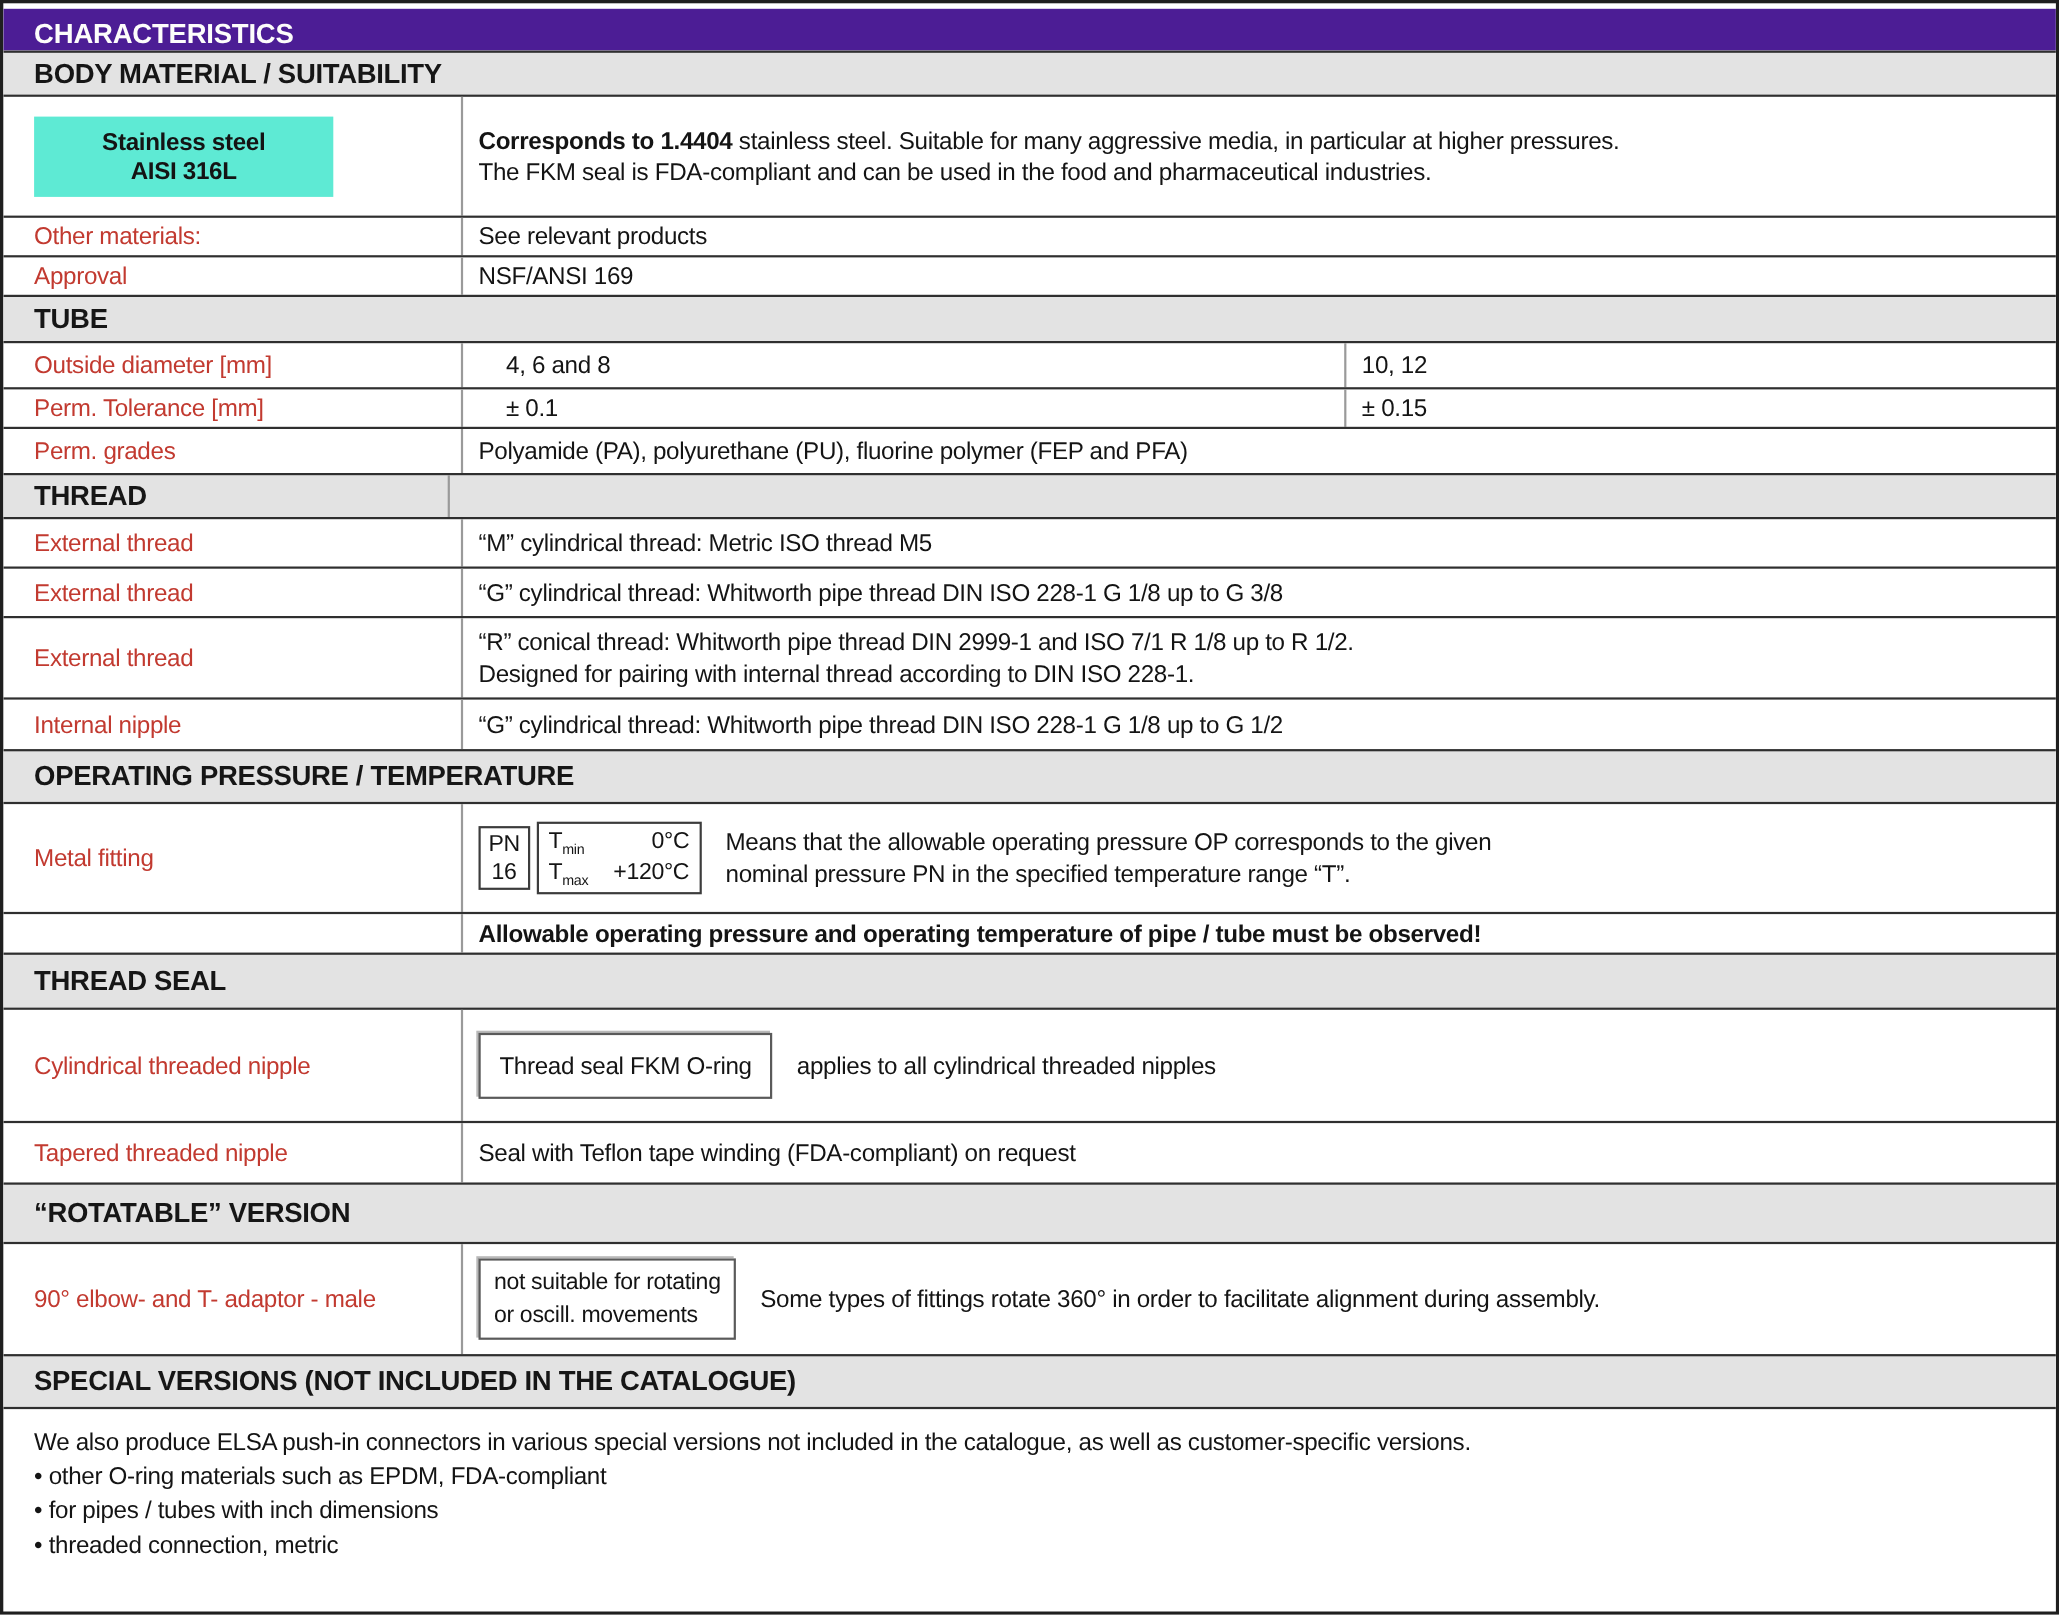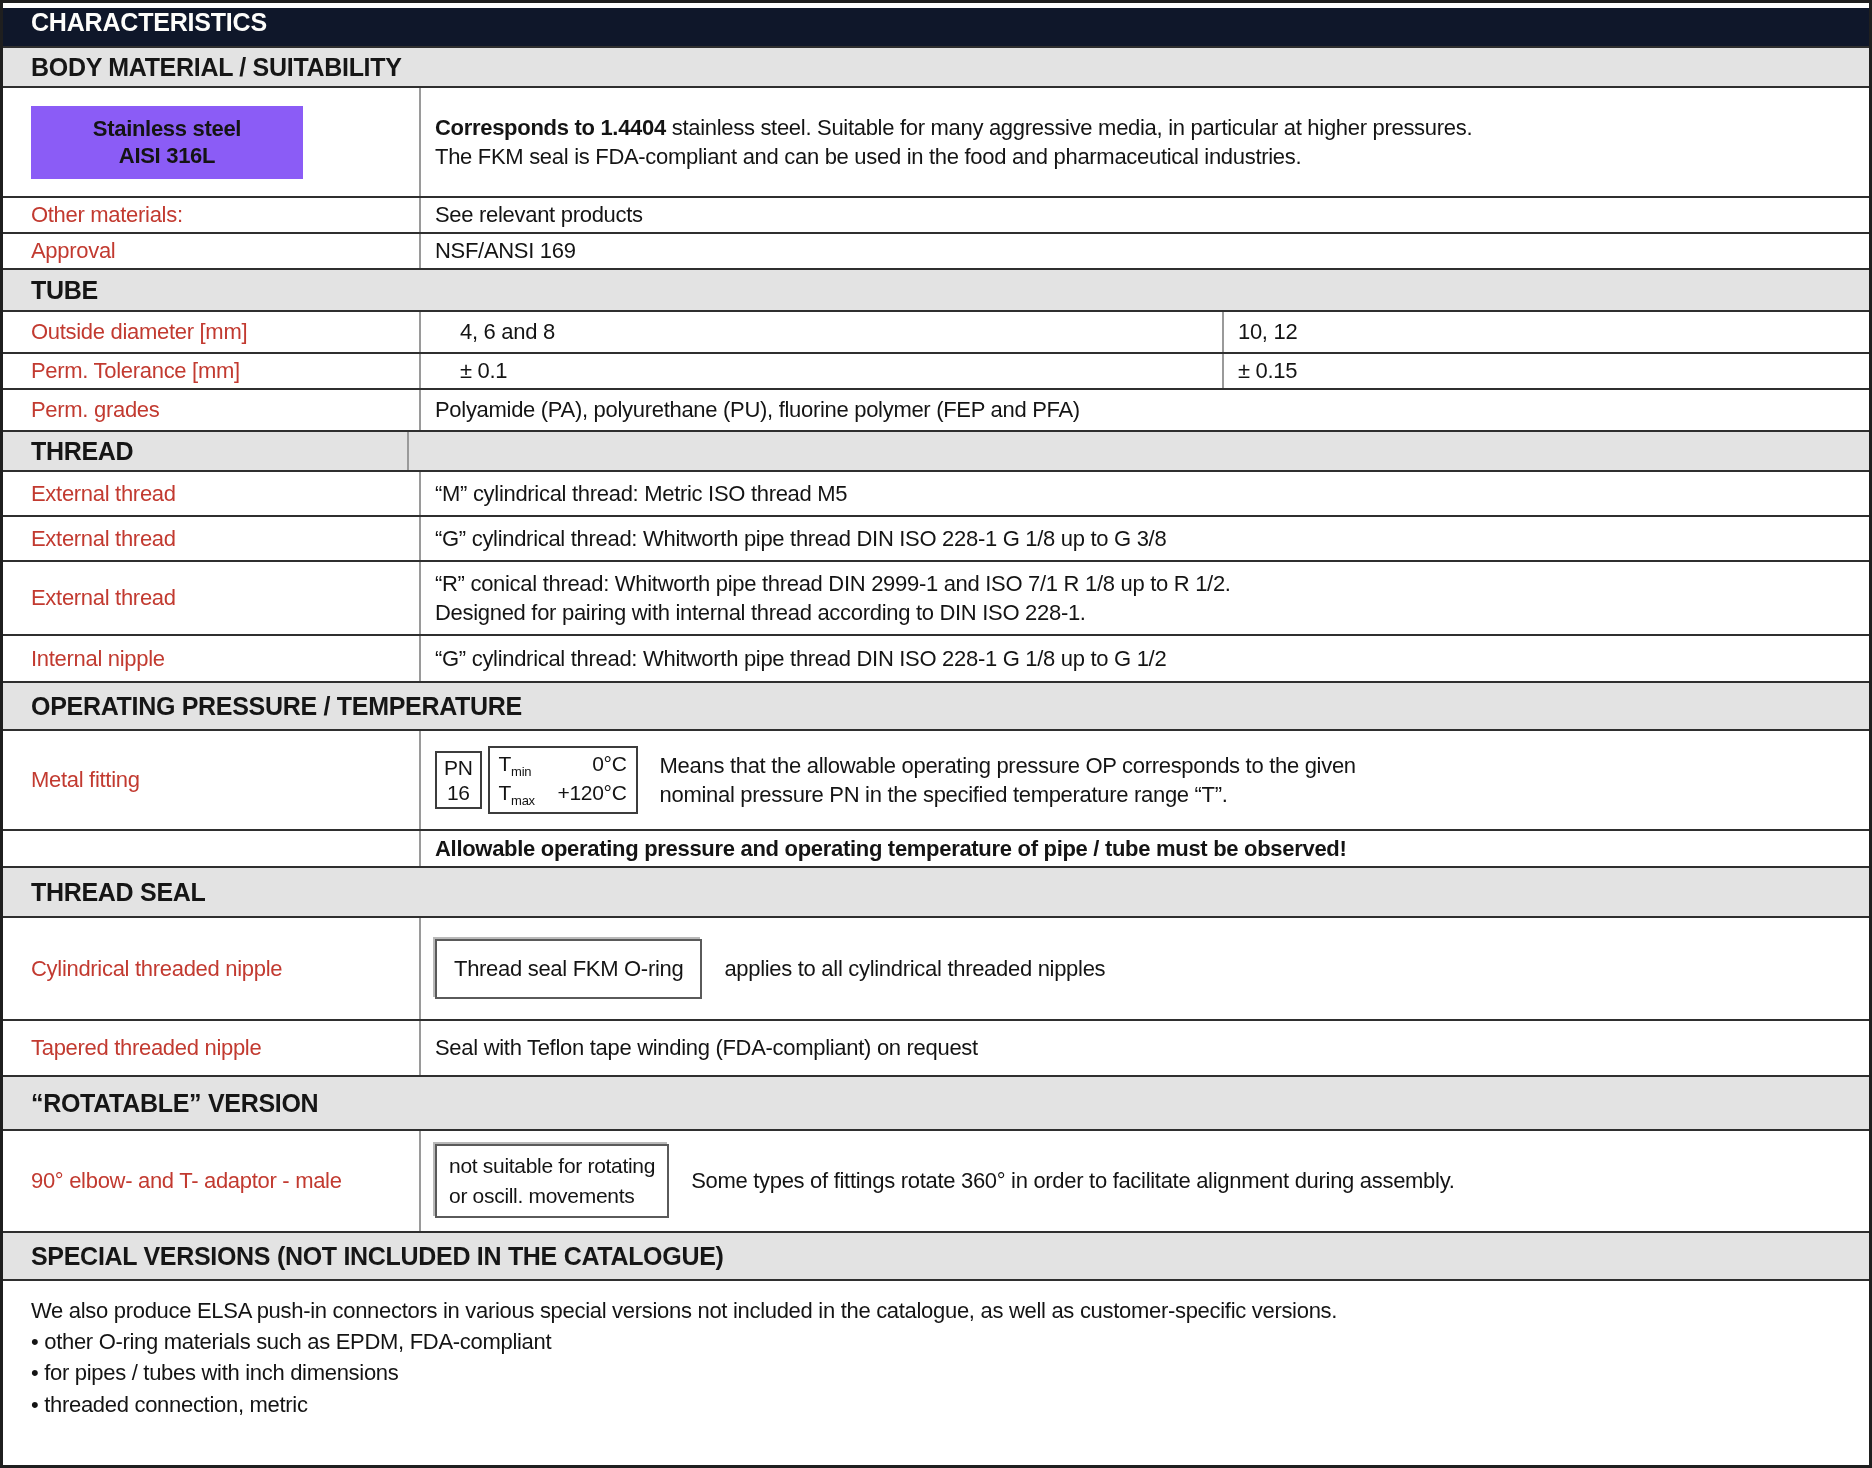--- a/index.html
+++ b/index.html
@@ -11,22 +11,22 @@
     color:#141414; letter-spacing:-0.3px;
     background:#ffffff;
   }
   .sheet > * { box-sizing:border-box; flex:0 0 auto; }
   .sheet > * + * { border-top:2px solid #2f2f2f; }
   .no-bt { border-top:none !important; }
 
   .top-gap { height:5px; }
 
   .titlebar {
-    height:38px; background:#0f172a; color:#fdfdfb;
-    display:flex; align-items:flex-start; padding-left:28px;
+    height:38px; background:#4c1d95; color:#fdfdfb;
+    display:flex; align-items:flex-end; padding-left:28px;
     font-size:25px; font-weight:bold; letter-spacing:-0.2px;
   }
 
   .bar {
     background:#e3e3e3; display:flex; align-items:stretch;
     font-size:25px; font-weight:bold; color:#161616;
   }
   .bar .bar-label { display:flex; align-items:center; padding-left:28px; }
   .bar.h44 { height:40px; } .bar.h42 { height:42px; } .bar.h48 { height:48px; }
   .bar.h50 { height:50px; } .bar.h54 { height:54px; }
@@ -48,21 +48,21 @@
   .value-col .line { display:block; line-height:1.32; }
   .b { font-weight:bold; }
   .mid-col { flex:0 0 748px; border-right:2px solid #9a9a9a;margin-left:25px; }
 
   .h104 { height:110px; } .h36 { height:36px; } .h42r { height:42px; }
   .h37 { height:37px; } .h44r { height:45px; } .h74 { height:74px; }
   .h47 { height:47px; } .h100 { height:100px; } .h103 { height:103px; }
   .h43 { height:56px; } .h102 { height:102px; }
 
   .stainless-box {
-    background:#8b5cf6; width:260px; padding:9px 6px;
+    background:#5eead4; width:260px; padding:9px 6px;
     text-align:center; font-weight:bold; font-size:22px; line-height:1.25;
   }
   .stainless-box span { display:block; }
 
   .pn-box {
     border:2px solid #3c3c3c; padding:2px 7px; text-align:center;
     font-size:21px; line-height:1.2; margin-right:6px;
   }
   .pn-box span { display:block; }
   .t-box {

